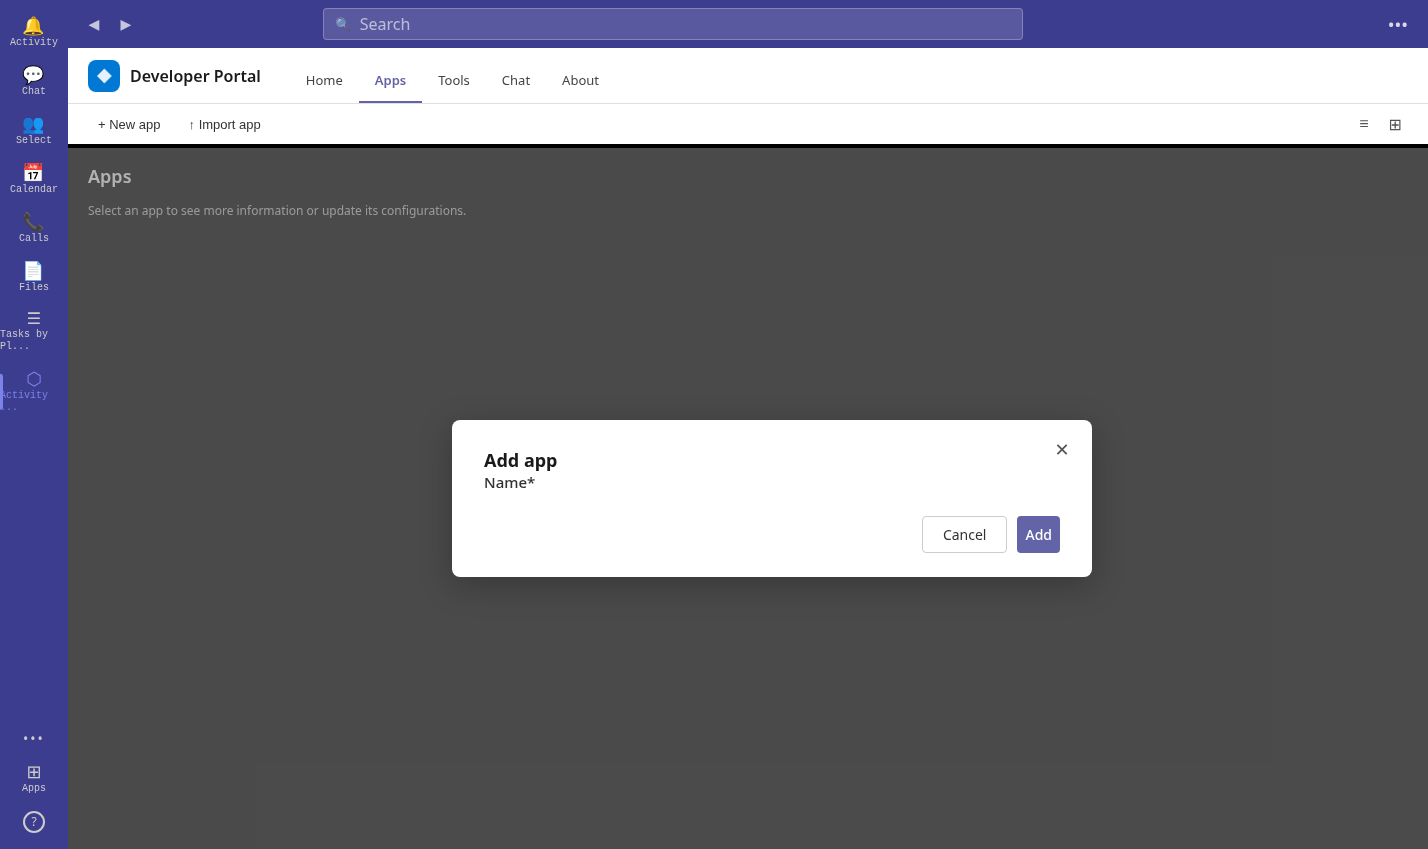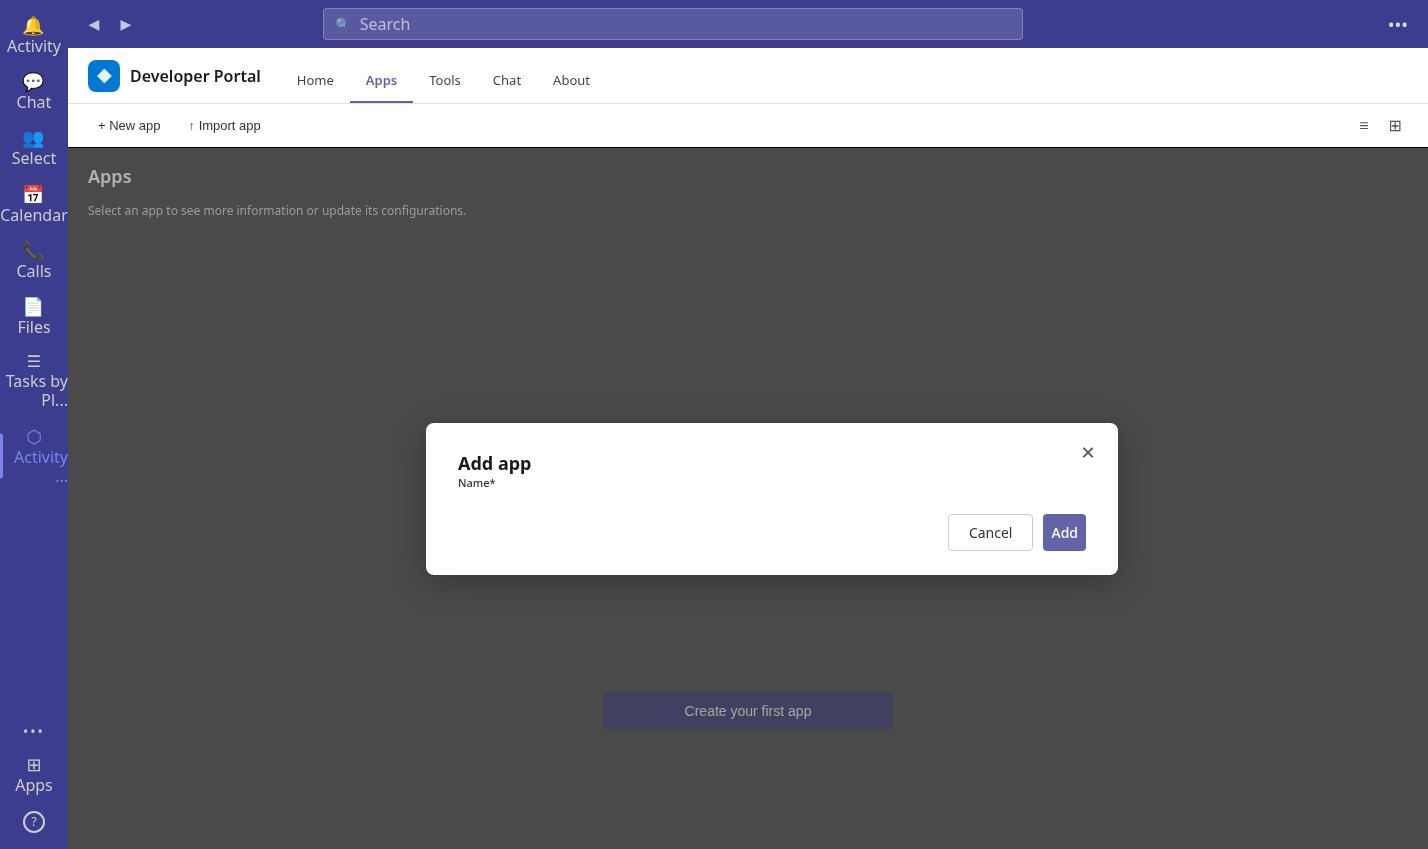--- a/index.html
+++ b/index.html
@@ -39,23 +39,24 @@
       width: 3px;
       height: 60%;
       background: #7b83eb;
       border-radius: 0 3px 3px 0;
     }
     .sidebar-icon {
       font-size: 18px;
       line-height: 1;
     }
     .sidebar-label {
-      font-size: 16px;
-      text-align: right;
+      font-size: 10px;
+      text-align: left;
       line-height: 1.2;
+      font-family: Liberation Mono, monospace;
     }
     .sidebar-spacer { flex: 1; }
 
     
     .main {
       flex: 1;
       display: flex;
       flex-direction: column;
       background: #fff;
       overflow: hidden;
@@ -143,21 +144,21 @@
       justify-content: center;
       color: white;
       font-size: 18px;
       margin-right: 10px;
       flex-shrink: 0;
     }
     .app-title {
       font-size: 16px;
       font-weight: 600;
       color: #1a1a1a;
-      margin-right: 20px;
+      margin-right: 29px;
     }
     .app-nav {
       display: flex;
       gap: 0;
       height: 100%;
       align-items: flex-end;
       justify-content: flex-end;
     }
     .app-nav-item {
       padding: 0 16px 12px;
@@ -179,21 +180,21 @@
     .content {
       flex: 1;
       background: #6b6b6b;
       position: relative;
       overflow: hidden;
     }
 
     
     .toolbar-strip {
       background: #fff;
-      border-bottom: 1px solid #000000;
+      border-bottom: 4px solid #000000;
       display: flex;
       align-items: center;
       padding: 0 20px;
       height: 44px;
       gap: 8px;
       flex-shrink: 0;
     }
     .toolbar-btn {
       display: flex;
       align-items: center;
@@ -268,21 +269,21 @@
       background: rgba(0,0,0,0.3);
       display: flex;
       align-items: center;
       justify-content: center;
       z-index: 100;
     }
     .modal {
       background: #fff;
       border-radius: 8px;
       padding: 28px 32px 24px;
-      width: 692px;
+      width: 640px;
       max-width: 90%;
       box-shadow: 0 8px 32px rgba(0,0,0,0.25);
       position: relative;
       margin-left: 48px;
     }
     .modal-title {
       font-size: 18px;
       font-weight: 700;
       color: #1a1a1a;
       margin-bottom: 20px;
@@ -297,21 +298,21 @@
       cursor: pointer;
       color: #555;
       width: 28px;
       height: 28px;
       display: flex;
       align-items: center;
       justify-content: center;
       border-radius: 4px;
     }
     .modal-label {
-      font-size: 11px;
+      font-size: 15px;
       font-weight: 500;
       color: #333;
       margin-bottom: 6px;
     }
     .modal-input {
       width: 100%;
       border: 1px solid #ccc;
       border-radius: 4px;
       padding: 8px 12px;
       font-size: 14px;
@@ -437,23 +438,20 @@
       <button class="toolbar-right-btn">⊞</button>
     </div>
   </div>
 
   <div class="content">
     <div class="section-header">
       <div class="section-title">Apps</div>
       <div class="section-subtitle">Select an app to see more information or update its configurations.</div>
     </div>
 
-    <div class="create-app-area">
-      <button class="create-app-btn">Create your first app</button>
-    </div>
 
     <div class="modal-overlay">
       <div class="modal">
         <span class="modal-title">Add app</span>
         <button class="modal-close">✕</button>
         <div class="modal-label">Name*</div>
         <div class="modal-footer">
           <button class="btn-cancel">Cancel</button>
           <button class="btn-add">Add</button>
         </div>

